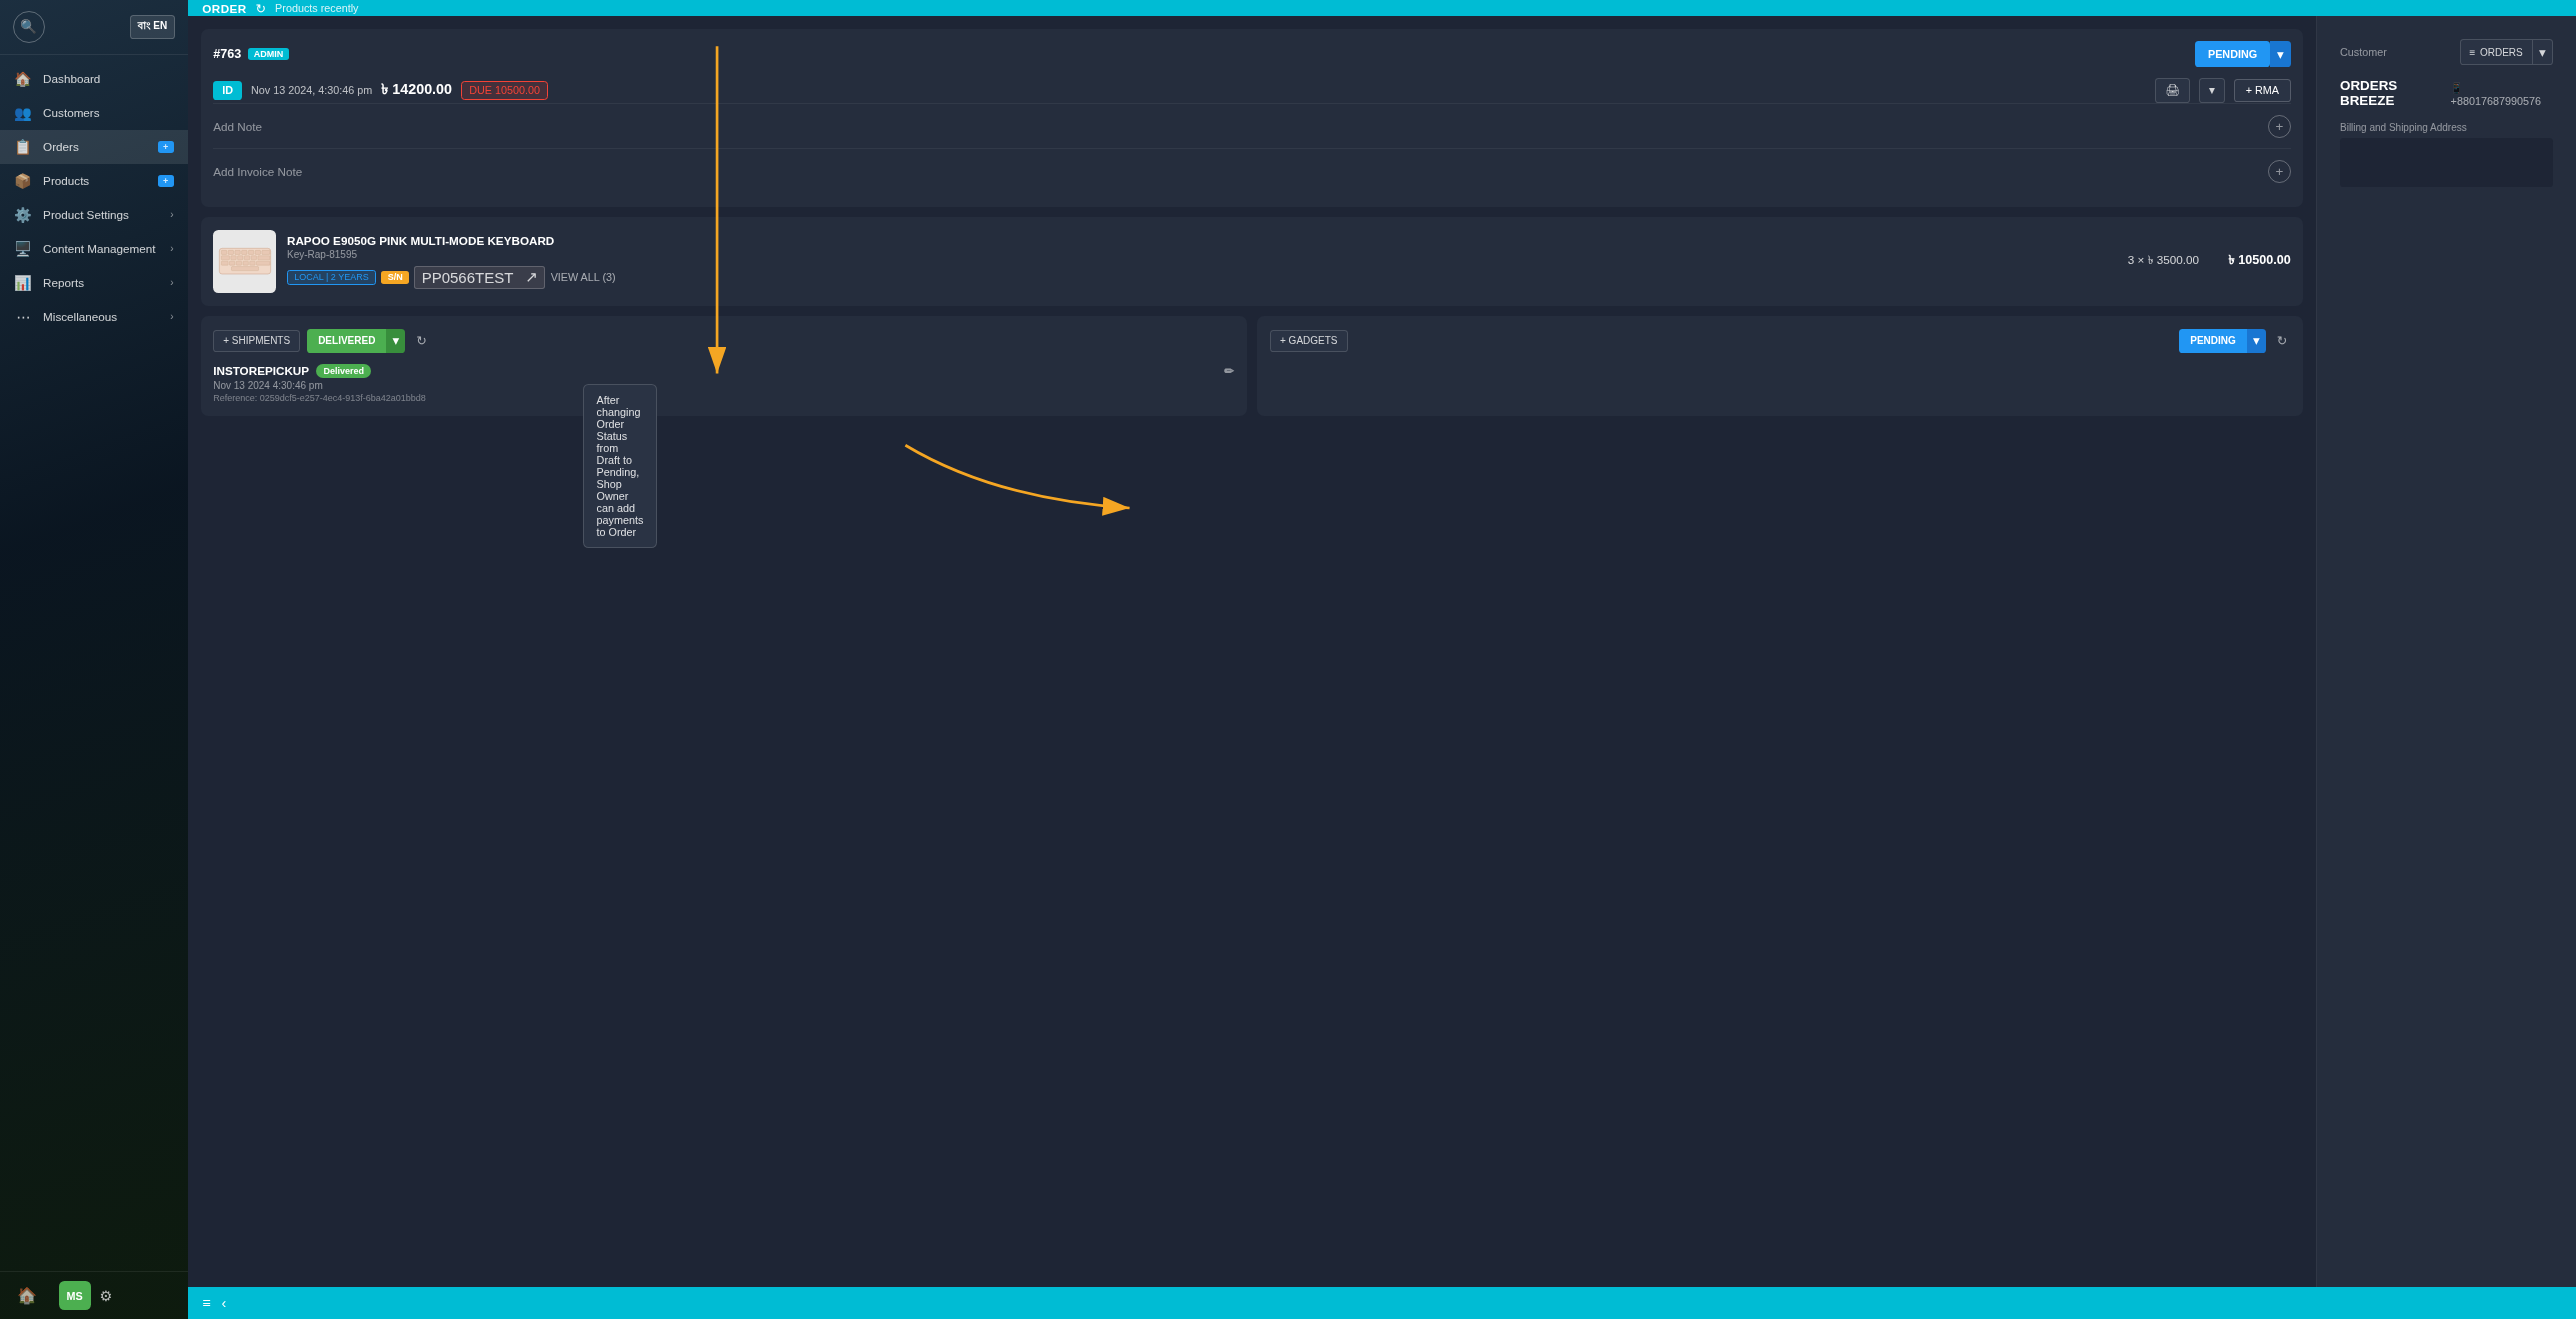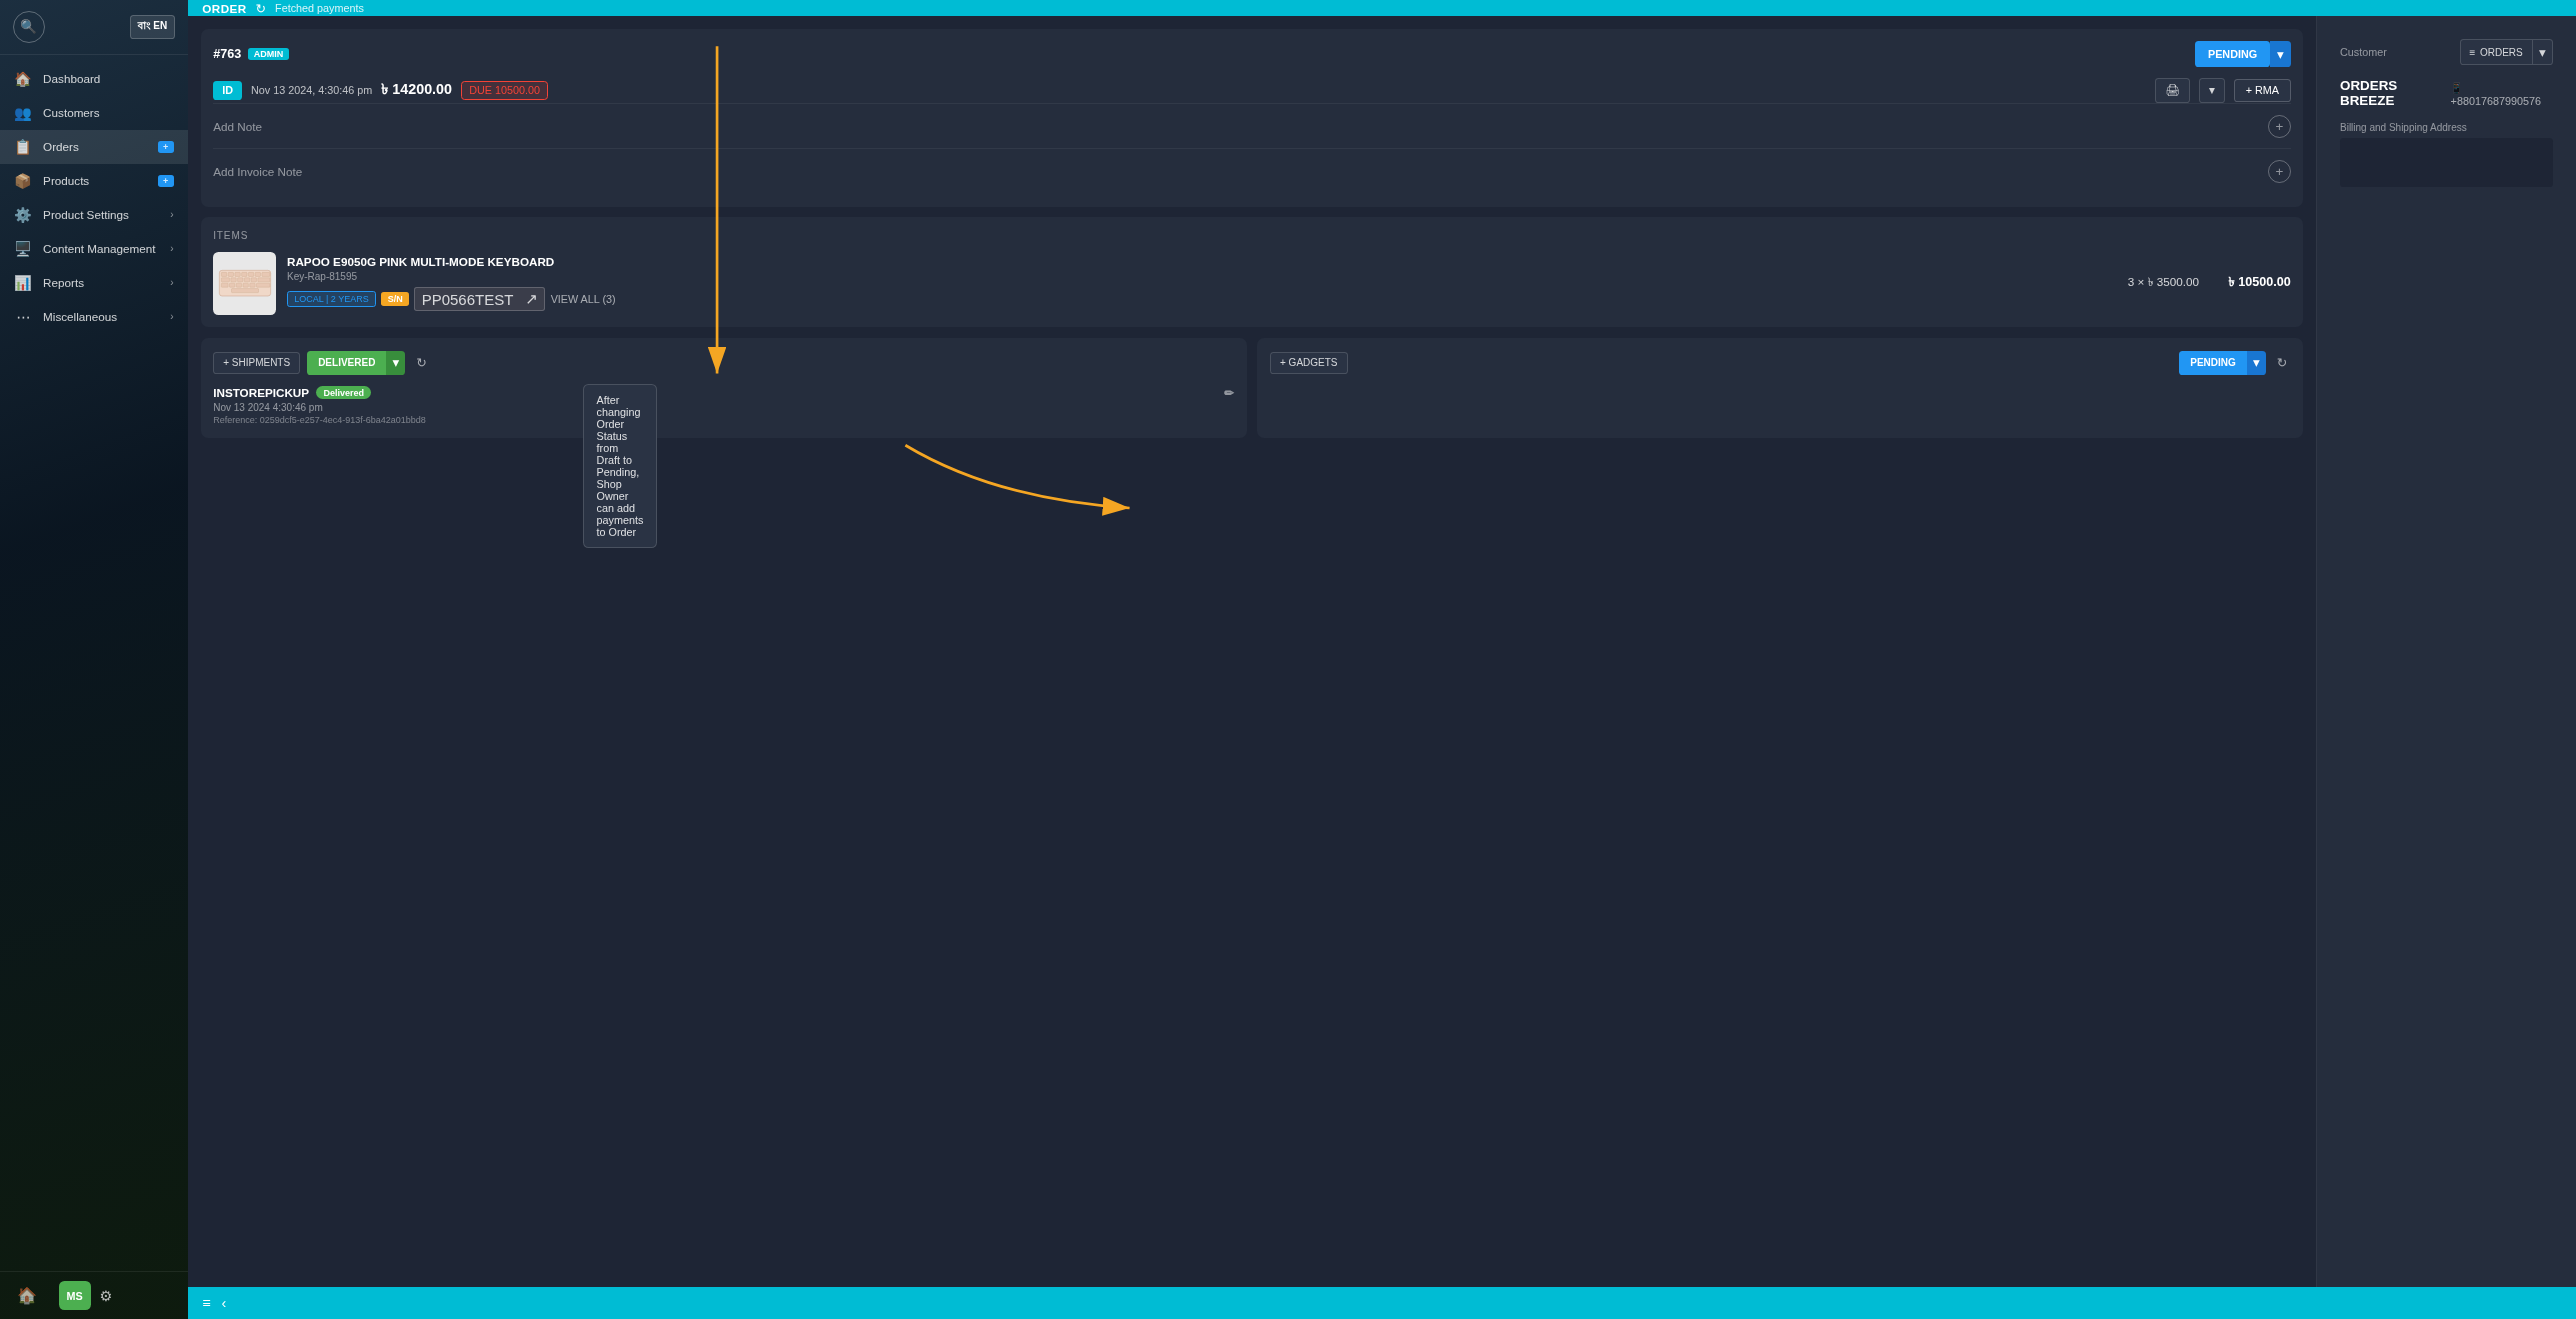--- a/index.html
+++ b/index.html
@@ -526,21 +526,21 @@
       <div class="gear-icon-bottom">⚙</div>
     </div>
   </div>
 </div>
 
 <div class="main">
 
   <div class="topbar">
     <span class="topbar-order-label">ORDER</span>
     <span class="topbar-refresh">↻</span>
-    <span class="topbar-fetched">Fetched payments</span>
+    <span class="topbar-fetched">Products recently</span>
   </div>
 
   <div class="content-area" style="position:relative;">
 
     <div class="left-panel">
 
       <div class="order-card">
         <div class="order-top-row">
           <div class="order-id-section">
             <span class="order-num">#763</span>
@@ -565,21 +565,20 @@
           <span>Add Note</span>
           <div class="add-circle">+</div>
         </div>
         <div class="note-row">
           <span>Add Invoice Note</span>
           <div class="add-circle">+</div>
         </div>
       </div>
 
       <div class="items-card">
-        <div class="items-label">ITEMS</div>
         <div class="item-row">
           <div class="item-img">
             <svg class="keyboard-svg" viewBox="0 0 80 55">
               <rect x="2" y="8" width="76" height="38" rx="4" fill="#f0d8c8" stroke="#d4b09a" stroke-width="1"></rect>
               <rect x="5" y="11" width="8" height="6" rx="1" fill="#e8c8b4" stroke="#c9a88a" stroke-width="0.5"></rect>
               <rect x="15" y="11" width="8" height="6" rx="1" fill="#e8c8b4" stroke="#c9a88a" stroke-width="0.5"></rect>
               <rect x="25" y="11" width="8" height="6" rx="1" fill="#e8c8b4" stroke="#c9a88a" stroke-width="0.5"></rect>
               <rect x="35" y="11" width="8" height="6" rx="1" fill="#e8c8b4" stroke="#c9a88a" stroke-width="0.5"></rect>
               <rect x="45" y="11" width="8" height="6" rx="1" fill="#e8c8b4" stroke="#c9a88a" stroke-width="0.5"></rect>
               <rect x="55" y="11" width="8" height="6" rx="1" fill="#e8c8b4" stroke="#c9a88a" stroke-width="0.5"></rect>

